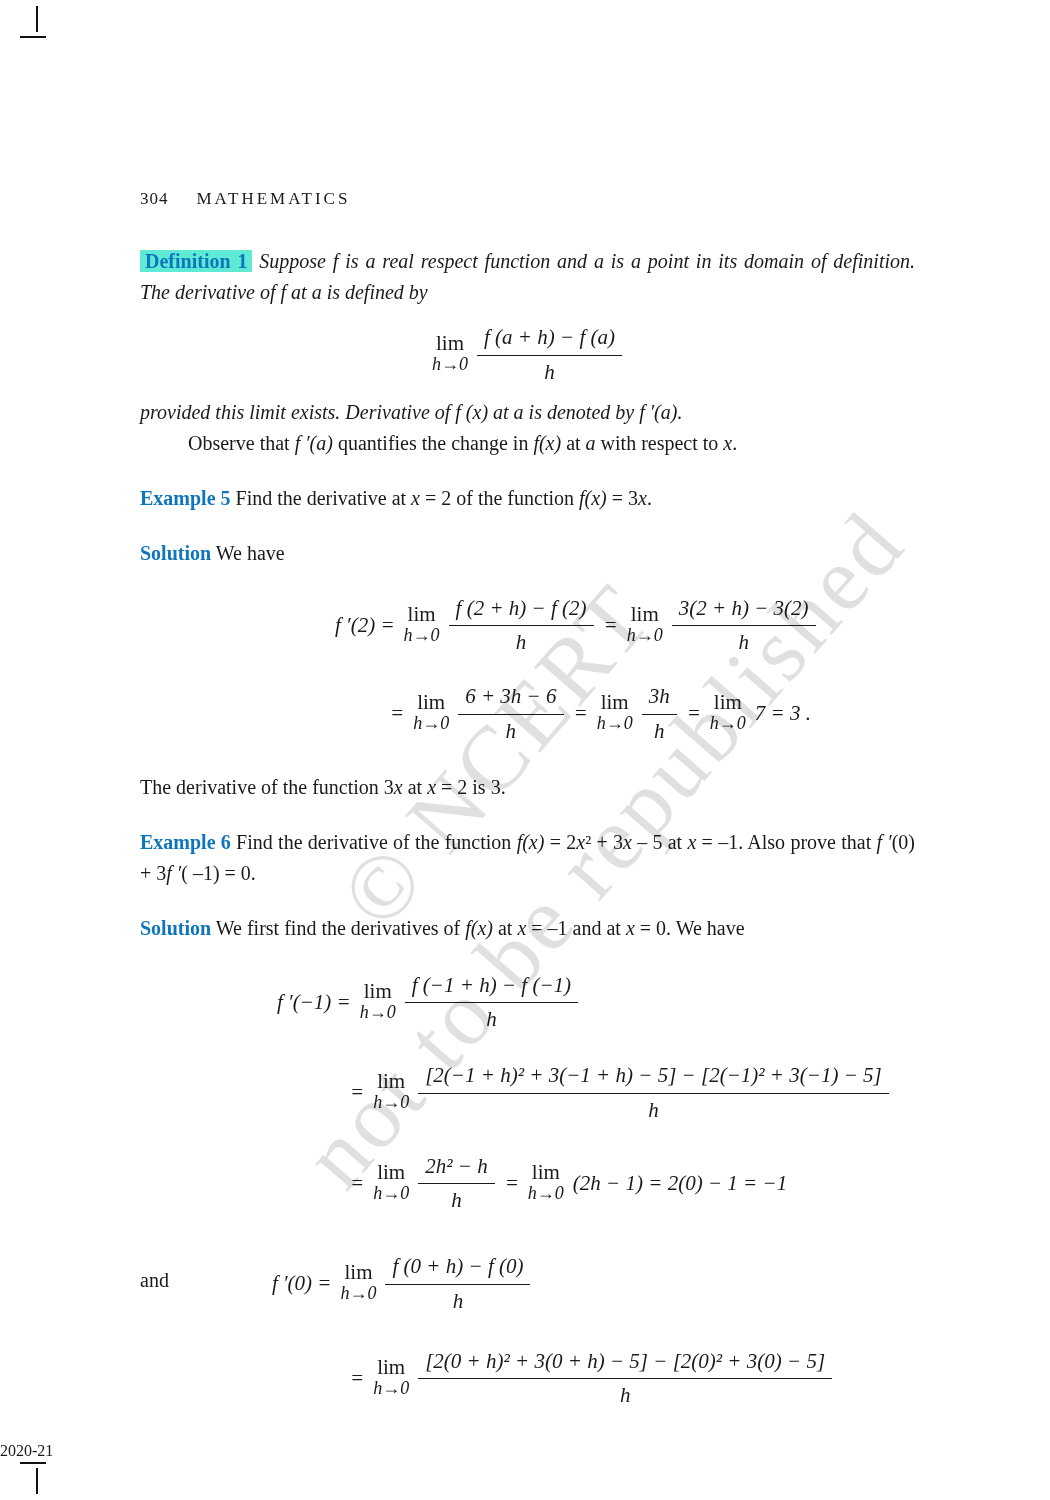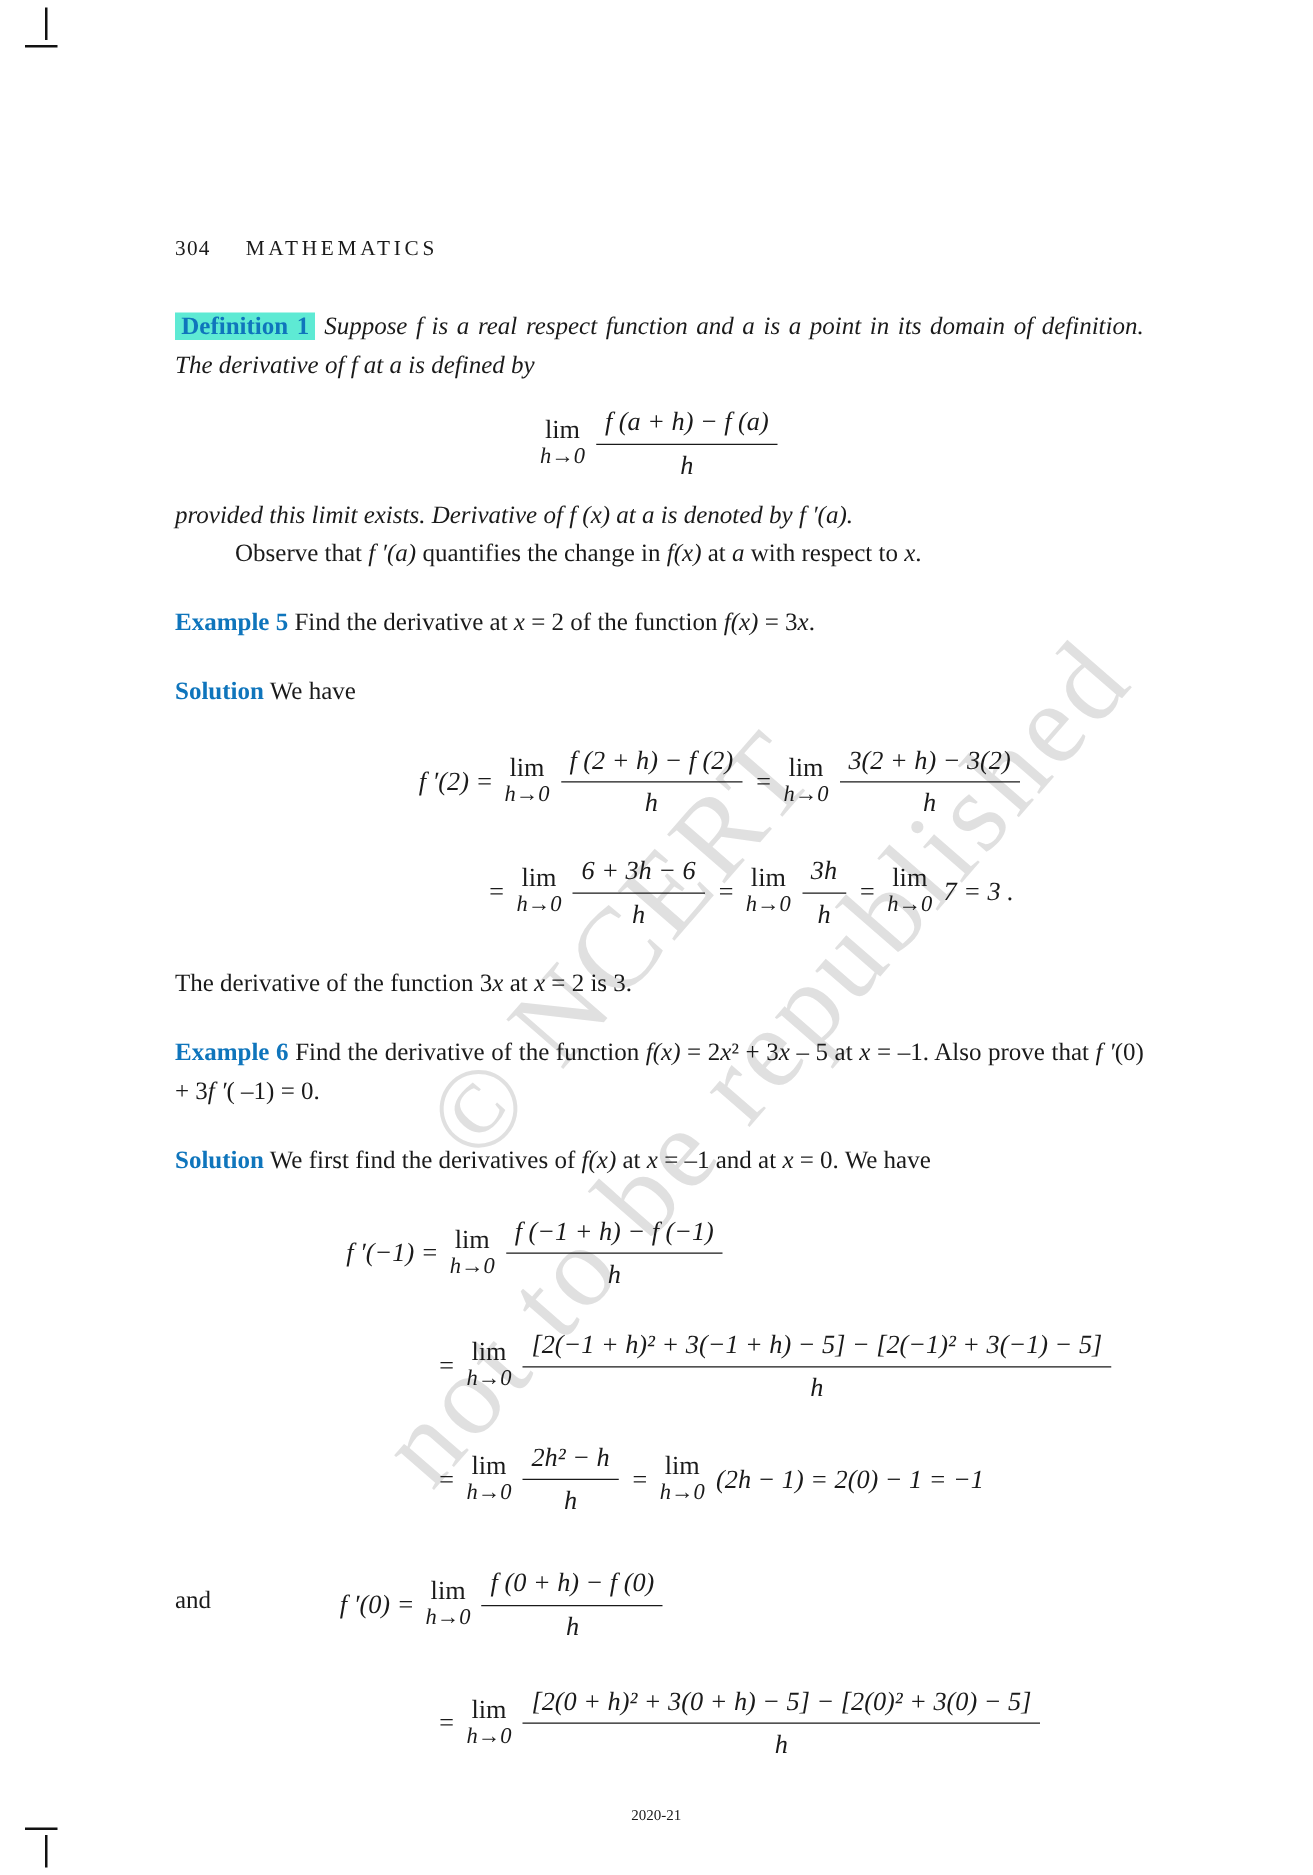--- a/index.html
+++ b/index.html
@@ -74,21 +74,21 @@
 
   .m-ex5-1{margin:26px 0;padding-left:190px;}
   .m-ex5-2{margin:28px 0;padding-left:245px;}
   .m-ex6-1{margin:28px 0;padding-left:132px;}
   .m-ex6-2{margin:30px 0;padding-left:205px;}
   .m-ex6-3{margin:30px 0;padding-left:205px;}
   .m-last {margin:30px 0;padding-left:205px;}
 
   .footer{
     position:absolute;left:0;bottom:40px;width:100%;
-    text-align:center;font-size:12px;z-index:2;
+    text-align:left;font-size:16px;z-index:2;
   }
 </style>
 </head>
 <body>
 
 <div class="page">
 
   <div class="crop tl-v"></div>
   <div class="crop tl-h"></div>
   <div class="crop bl-h"></div>

